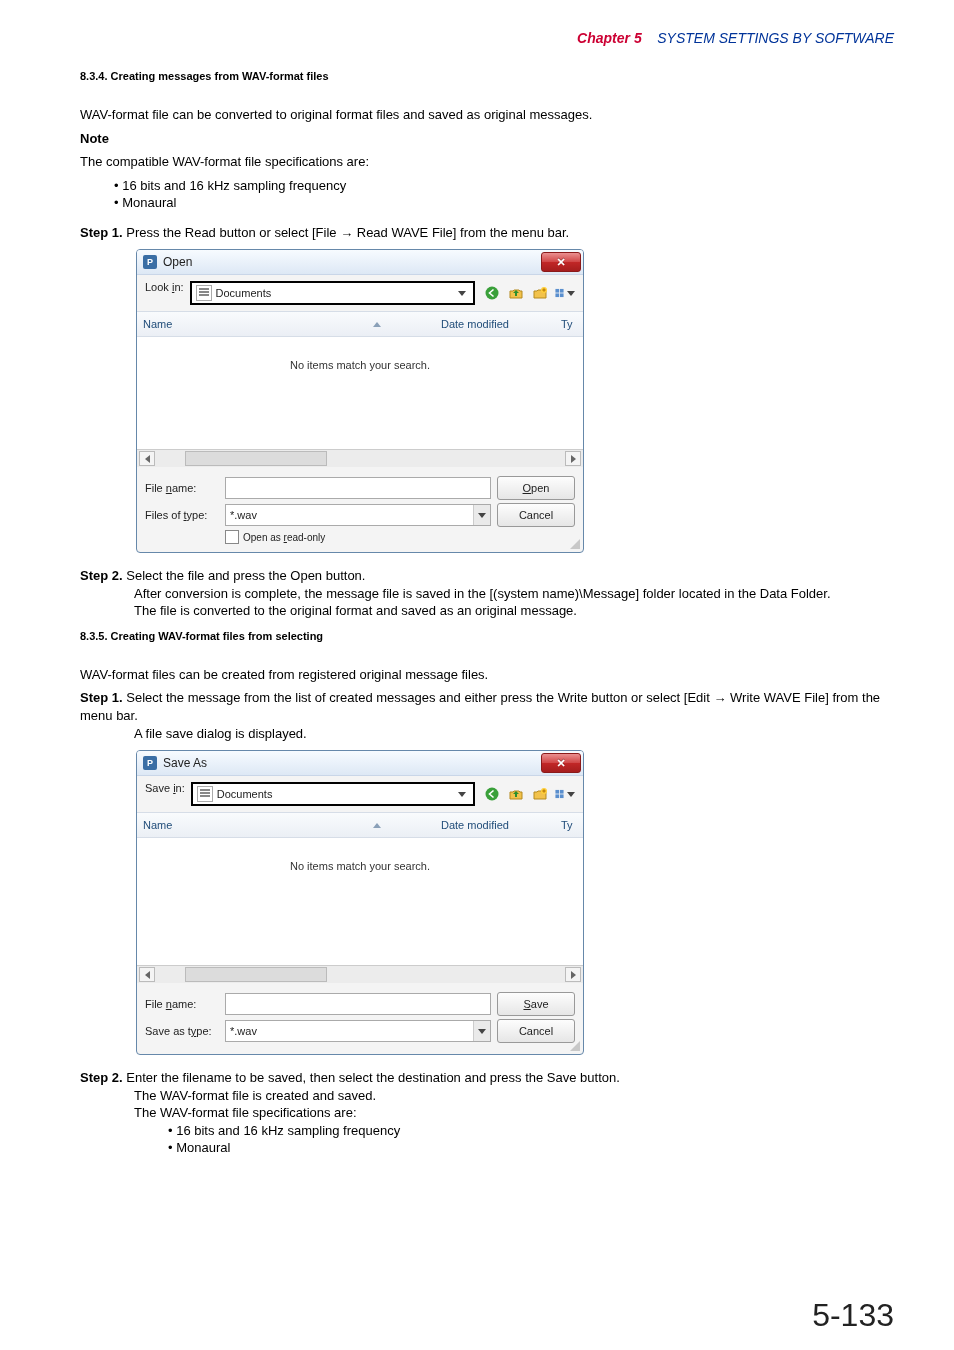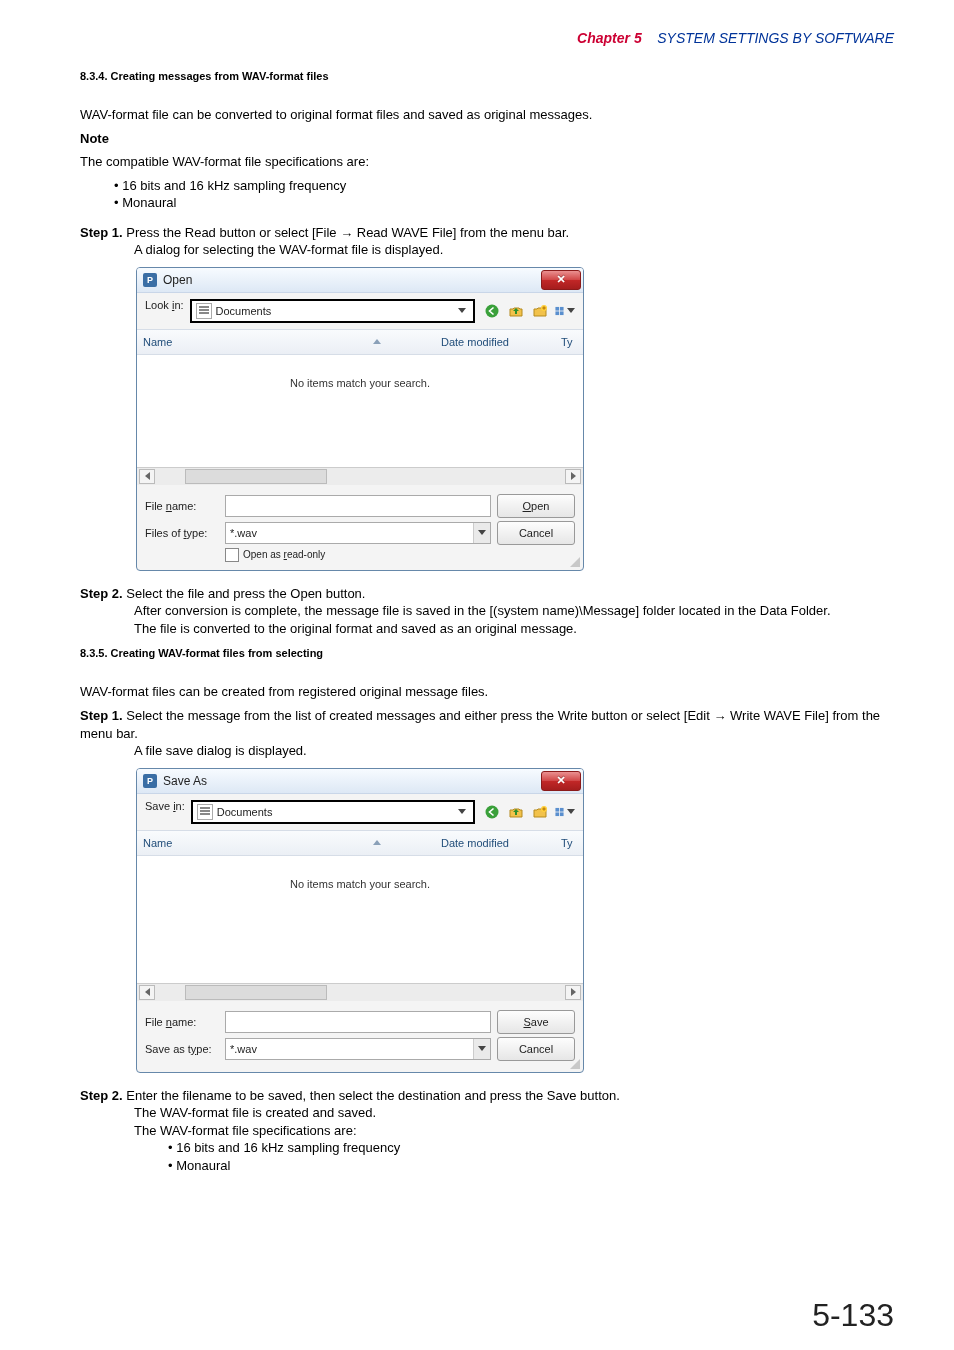--- a/index.html
+++ b/index.html
@@ -289,21 +289,20 @@
   <div class="para" style="margin-top:0">The compatible WAV-format file specifications are:</div>
   <div class="spec-list">
     <div>• 16 bits and 16 kHz sampling frequency</div>
     <div>• Monaural</div>
   </div>
 
   <div class="step-block">
     <span class="step-label">Step 1.</span>
     <span> </span>
     <span class="step-body">Press the Read button or select [File → Read WAVE File] from the menu bar.</span>
-    <div class="step-cont">A dialog for selecting the WAV-format file is displayed.</div>
   </div>
 
   <div class="dialog-wrap">
     <div class="dialog tall1">
       <div class="titlebar">
         <span class="ticon">P</span>
         <span class="ttext">Open</span>
         <span class="closebtn">✕</span>
       </div>
       <div class="toprow">

